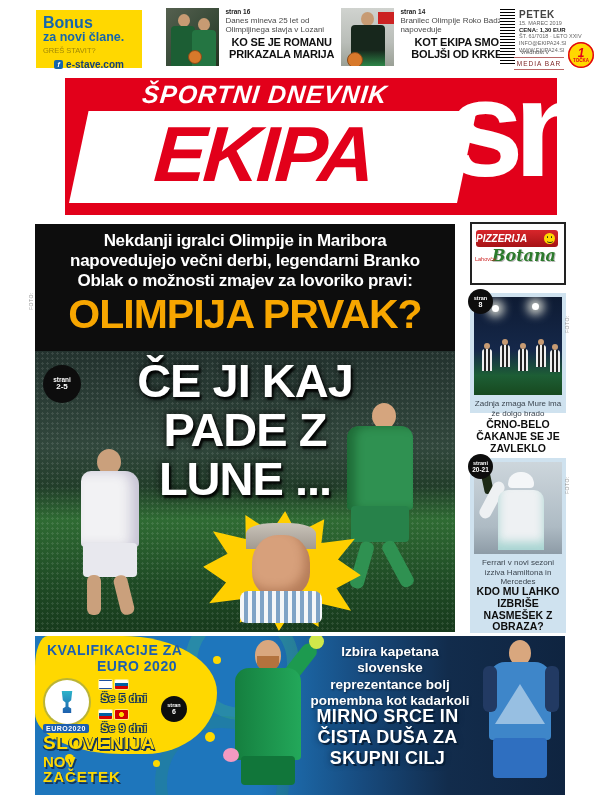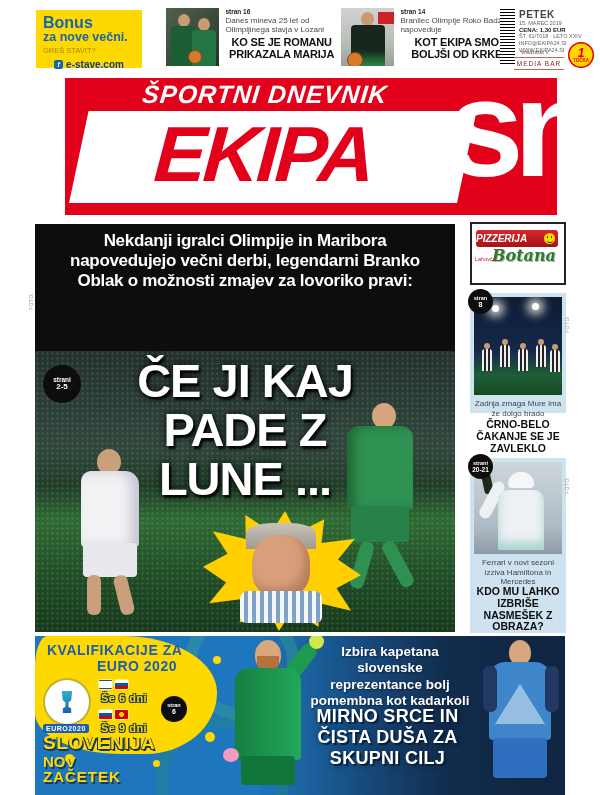--- a/index.html
+++ b/index.html
@@ -158,21 +158,21 @@
   .bp-sleeve{position:absolute;top:30px;width:14px;height:46px;background:#223a63;border-radius:6px;}
   .bp-shorts{position:absolute;left:18px;top:102px;width:54px;height:40px;background:#2f6fc0;border-radius:4px;}
 </style>
 </head>
 <body>
 
 <div class="page">
 
   <div class="abs ad-bonus">
     <div class="l1">Bonus</div>
-    <div class="l2">za nove večni.</div>
+    <div class="l2">za novi člane.</div>
     <div class="l3">GREŠ STAVIT?</div>
     <div class="brand">
       <span class="fb">f</span>
       <span class="bn">e-stave.com</span>
     </div>
   </div>
 
   <div class="abs teaser" style="left:150px;top:8px;width:172px;display:flex;gap:6px;">
     <div class="tphoto tp1">
       <div class="head" style="left:12px;top:6px;width:12px;height:13px;"></div>
@@ -223,20 +223,21 @@
     <div class="mh-kicker">ŠPORTNI DNEVNIK</div>
     <div class="mh-ekipa">EKIPA</div>
     <div class="mh-sn">sn</div>
   </div>
 
   <div class="abs vcredit" style="left:28px;top:310px;">FOTO:</div>
   <div class="abs leadbox">
     <div class="k">Nekdanji igralci Olimpije in Maribora</div>
     <div class="k">napovedujejo večni derbi, legendarni Branko</div>
     <div class="k">Oblak o možnosti zmajev za lovoriko pravi:</div>
+    <div class="h">OLIMPIJA PRVAK?</div>
   </div>
 
   <div class="abs mainphoto">
     <div class="abs pw-head"></div>
     <div class="abs pw-body"></div>
     <div class="abs pw-shorts"></div>
     <div class="abs pw-leg" style="left:52px;top:224px;width:14px;height:40px;border-radius:6px;"></div>
     <div class="abs pw-leg" style="left:82px;top:224px;width:14px;height:40px;border-radius:6px;transform:rotate(-14deg);"></div>
     <div class="abs pg-head"></div>
     <div class="abs pg-body"></div>
@@ -322,21 +323,21 @@
       <div class="euro-t1">KVALIFIKACIJE ZA</div>
       <div class="euro-t2">EURO 2020</div>
       <div class="eurologo">
           <div class="cup"></div>
         </div>
       <div class="eurologo-label">EURO2020</div>
       <div class="matchrow" style="left:64px;top:44px;">
         <span class="flag flag-il"></span>
         <span class="flag flag-si"></span>
       </div>
-      <div class="days" style="position:absolute;left:66px;top:56px;">Še 6 dni</div>
+      <div class="days" style="position:absolute;left:66px;top:56px;">Še 5 dni</div>
       <div class="matchrow" style="left:64px;top:74px;">
         <span class="flag flag-si"></span>
         <span class="flag flag-mk"></span>
       </div>
       <div class="days" style="position:absolute;left:66px;top:86px;">Še 9 dni</div>
       <div class="abs badge" style="left:126px;top:60px;width:26px;height:26px;">
         <span class="a" style="font-size:5.5px;">stran</span>
         <span class="b" style="font-size:7px;">6</span>
       </div>
       <div class="slogan1">SLOVENIJA</div>

